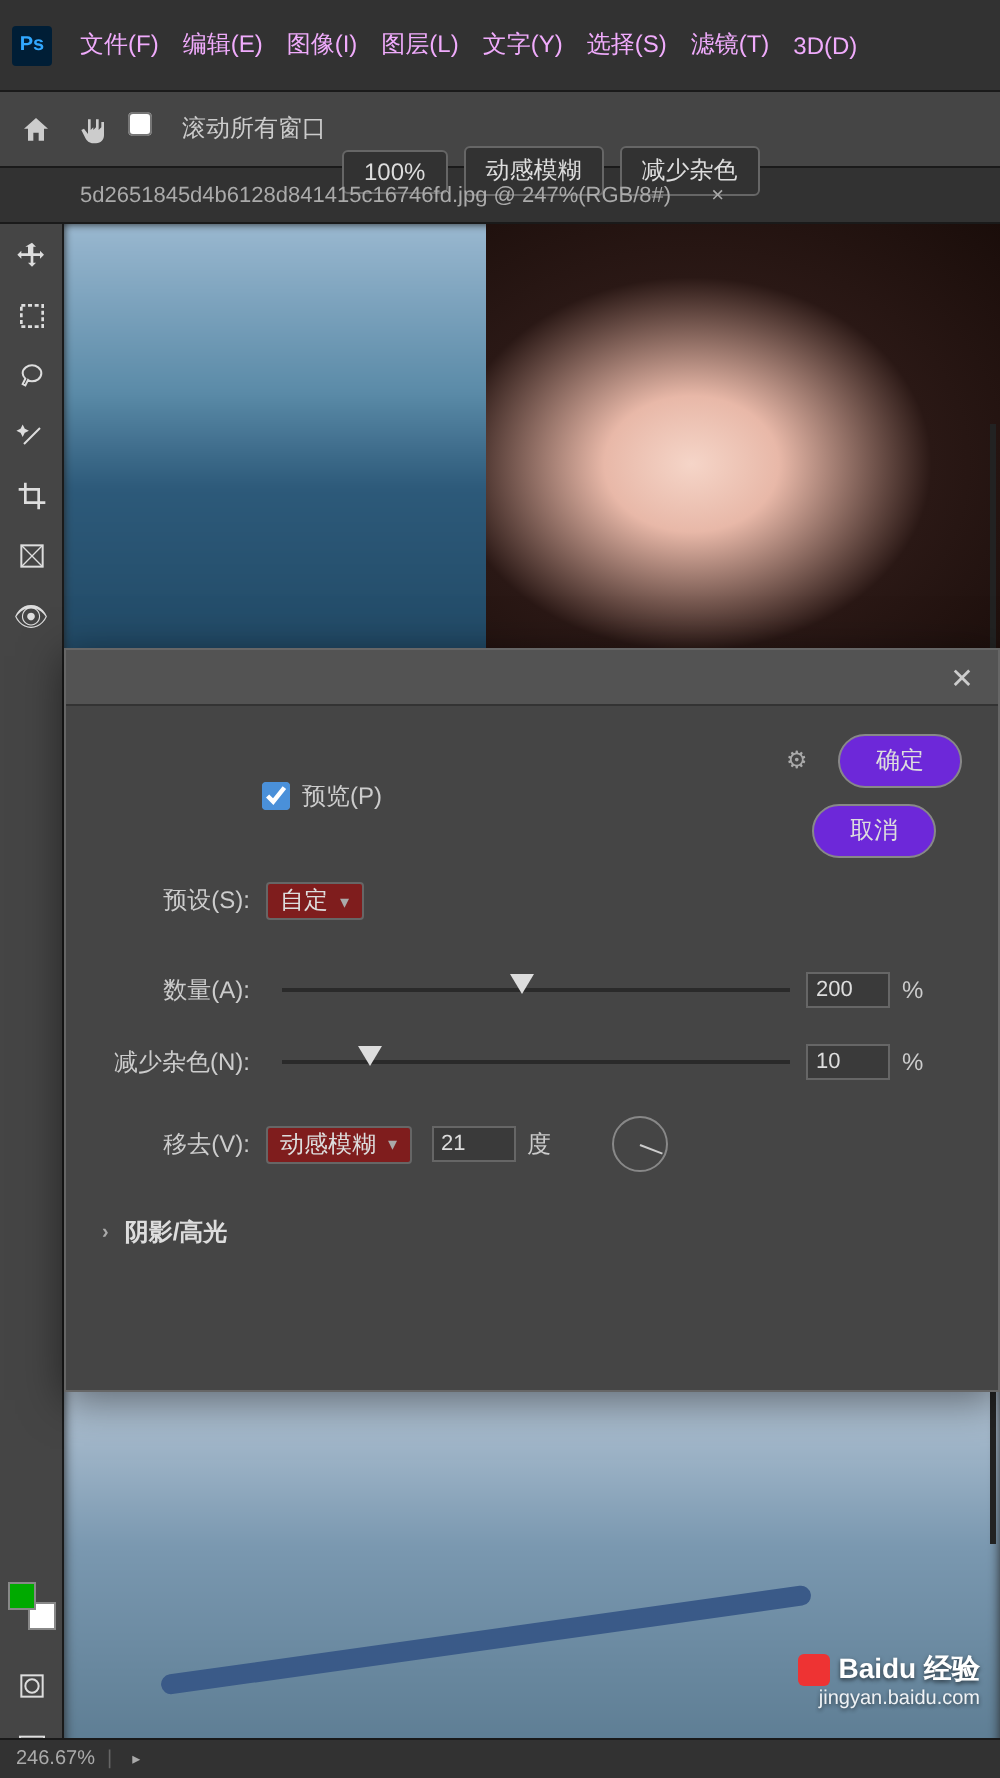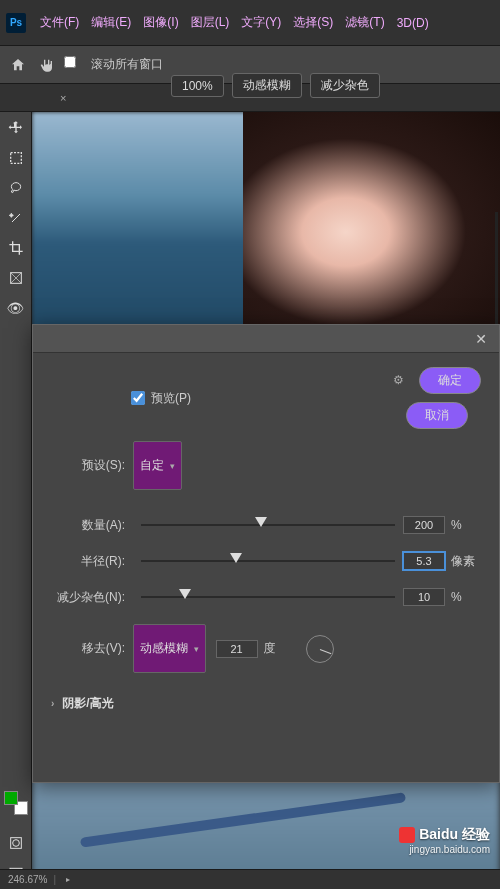--- a/index.html
+++ b/index.html
@@ -44,33 +44,33 @@
   
   .dialog { position: absolute; left: 32px; right: 0; top: 212px; background: #454545; border: 1px solid #666; box-shadow: 0 4px 20px rgba(0,0,0,.5); font-size: 12px; color: #ccc; }
   .dialog-header { height: 28px; display: flex; align-items: center; justify-content: flex-end; padding: 0 8px; background: #535353; border-bottom: 1px solid #333; }
   .dialog-close { width: 20px; height: 20px; cursor: pointer; color: #ccc; font-size: 14px; display: flex; align-items: center; justify-content: center; }
   .dialog-body { padding: 14px 18px; }
   .dlg-toprow { display: flex; align-items: center; margin-bottom: 12px; }
   .dlg-preview { display: flex; align-items: center; gap: 6px; margin-left: 80px; }
   .dlg-preview input { width: 14px; height: 14px; accent-color: #4a90d9; }
   .dlg-actions { margin-left: auto; display: flex; flex-direction: column; gap: 8px; align-items: center; }
   .dlg-gear { width: 16px; height: 16px; cursor: pointer; color: #aaa; }
-  .dlg-btn { background: #8b5cf6; border: 1px solid #888; border-radius: 14px; padding: 4px 18px; color: #ddd; font-size: 12px; cursor: pointer; min-width: 60px; text-align: center; }
+  .dlg-btn { background: #6d28d9; border: 1px solid #888; border-radius: 14px; padding: 4px 18px; color: #ddd; font-size: 12px; cursor: pointer; min-width: 60px; text-align: center; }
   
   .dlg-row { display: flex; align-items: center; margin-bottom: 26px; }
   .dlg-label { width: 82px; text-align: right; padding-right: 8px; color: #ccc; }
-  .dlg-select select, .select-box { background: #701a75; border: 1px solid #666; color: #ddd; padding: 15px 6px; border-radius: 2px; font-size: 12px; }
+  .dlg-select select, .select-box { background: #7f1d1d; border: 1px solid #666; color: #ddd; padding: 0 6px; border-radius: 2px; font-size: 12px; }
   .select-box { display: inline-flex; align-items: center; gap: 6px; cursor: pointer; }
   .select-caret { font-size: 9px; color: #aaa; }
   
   .slider-row { display: flex; align-items: center; margin-bottom: 18px; }
   .slider-wrap { flex: 1; position: relative; height: 16px; margin: 0 8px; }
   .slider-track { position: absolute; left: 0; right: 0; top: 7px; height: 2px; background: #2a2a2a; }
   .slider-thumb { position: absolute; top: 0; width: 0; height: 0; border-left: 6px solid transparent; border-right: 6px solid transparent; border-top: 10px solid #ddd; cursor: pointer; }
-  .slider-value { width: 42px; background: #3a3a3a; border: 1px solid #666; color: #ddd; padding: 2px 4px; text-align: center; font-size: 11px; }
+  .slider-value { width: 42px; background: #3a3a3a; border: 1px solid #666; color: #ddd; padding: 2px 4px; font-size: 11px; }
   .slider-value.active { border-color: #4a90d9; box-shadow: 0 0 0 1px #4a90d9; }
   .slider-unit { margin-left: 6px; width: 30px; color: #ccc; }
   
   .angle-row { display: flex; align-items: center; margin-top: 6px; }
   .angle-ctrl { width: 28px; height: 28px; border: 1px solid #888; border-radius: 50%; margin-left: 12px; position: relative; cursor: pointer; }
   .angle-line { position: absolute; left: 50%; top: 50%; width: 12px; height: 1px; background: #ccc; transform-origin: left; transform: rotate(21deg); }
   
   .section-divider { margin: 16px 0; }
   .section-header { display: flex; align-items: center; gap: 8px; cursor: pointer; padding: 6px 0; font-weight: bold; color: #ddd; }
   .section-caret { font-size: 10px; color: #aaa; }
@@ -117,20 +117,21 @@
   <label class="opt-checkbox">
     <input type="checkbox" style="">
     <span>滚动所有窗口</span>
   </label>
   <button class="opt-btn">100%</button>
   <button class="opt-btn">动感模糊</button>
   <button class="opt-btn">减少杂色</button>
 </div>
 
 <div class="tabbar">
+  <span>5d2651845d4b6128d841415c16746fd.jpg @ 247%(RGB/8#)</span>
   <span class="tab-close">×</span>
 </div>
 
 <div class="main">
 
   <div class="toolbar">
     <div class="tool">
         <svg viewBox="0 0 24 24">
           <path d="M12 2l3 3h-2v5h5V8l3 3-3 3v-2h-5v5h2l-3 3-3-3h2v-5H4v2l-3-3 3-3v2h5V5H7z"></path>
         </svg>
@@ -219,29 +220,20 @@
       <div class="slider-row">
         <div class="dlg-label">数量(A):</div>
         <div class="slider-wrap">
           <div class="slider-track"></div>
           <div class="slider-thumb" style="left:45%"></div>
         </div>
         <input class="slider-value" value="200" style="">
         <div class="slider-unit">%</div>
       </div>
 
-      <div class="slider-row">
-        <div class="dlg-label">半径(R):</div>
-        <div class="slider-wrap">
-          <div class="slider-track"></div>
-          <div class="slider-thumb" style="left:35%"></div>
-        </div>
-        <input class="slider-value active" value="5.3" style="">
-        <div class="slider-unit">像素</div>
-      </div>
 
       <div class="slider-row">
         <div class="dlg-label">减少杂色(N):</div>
         <div class="slider-wrap">
           <div class="slider-track"></div>
           <div class="slider-thumb" style="left:15%"></div>
         </div>
         <input class="slider-value" value="10" style="">
         <div class="slider-unit">%</div>
       </div>

